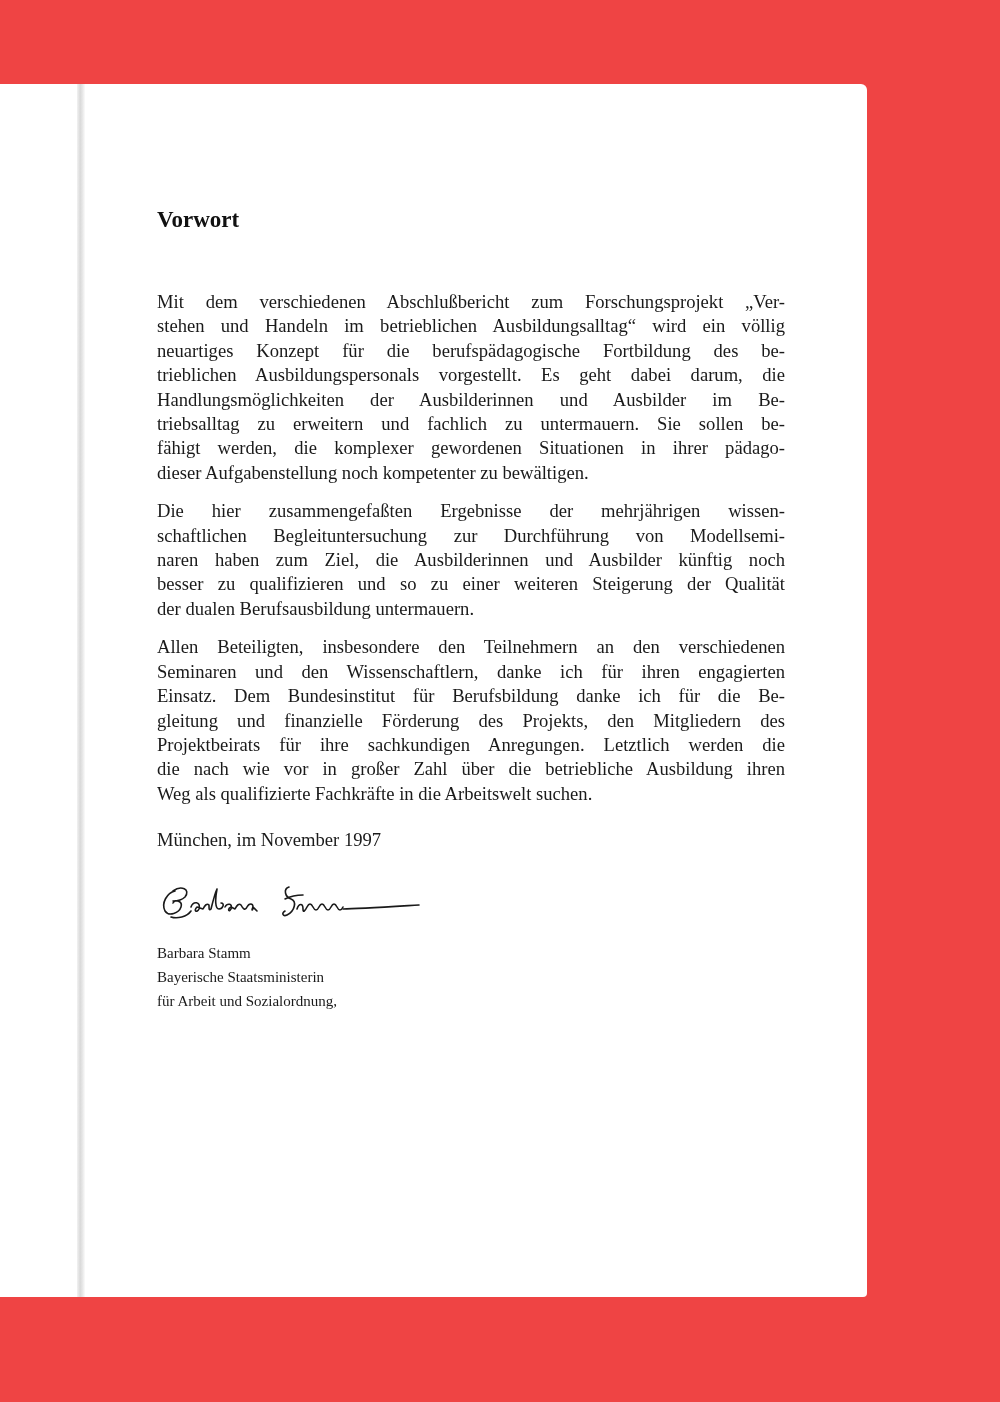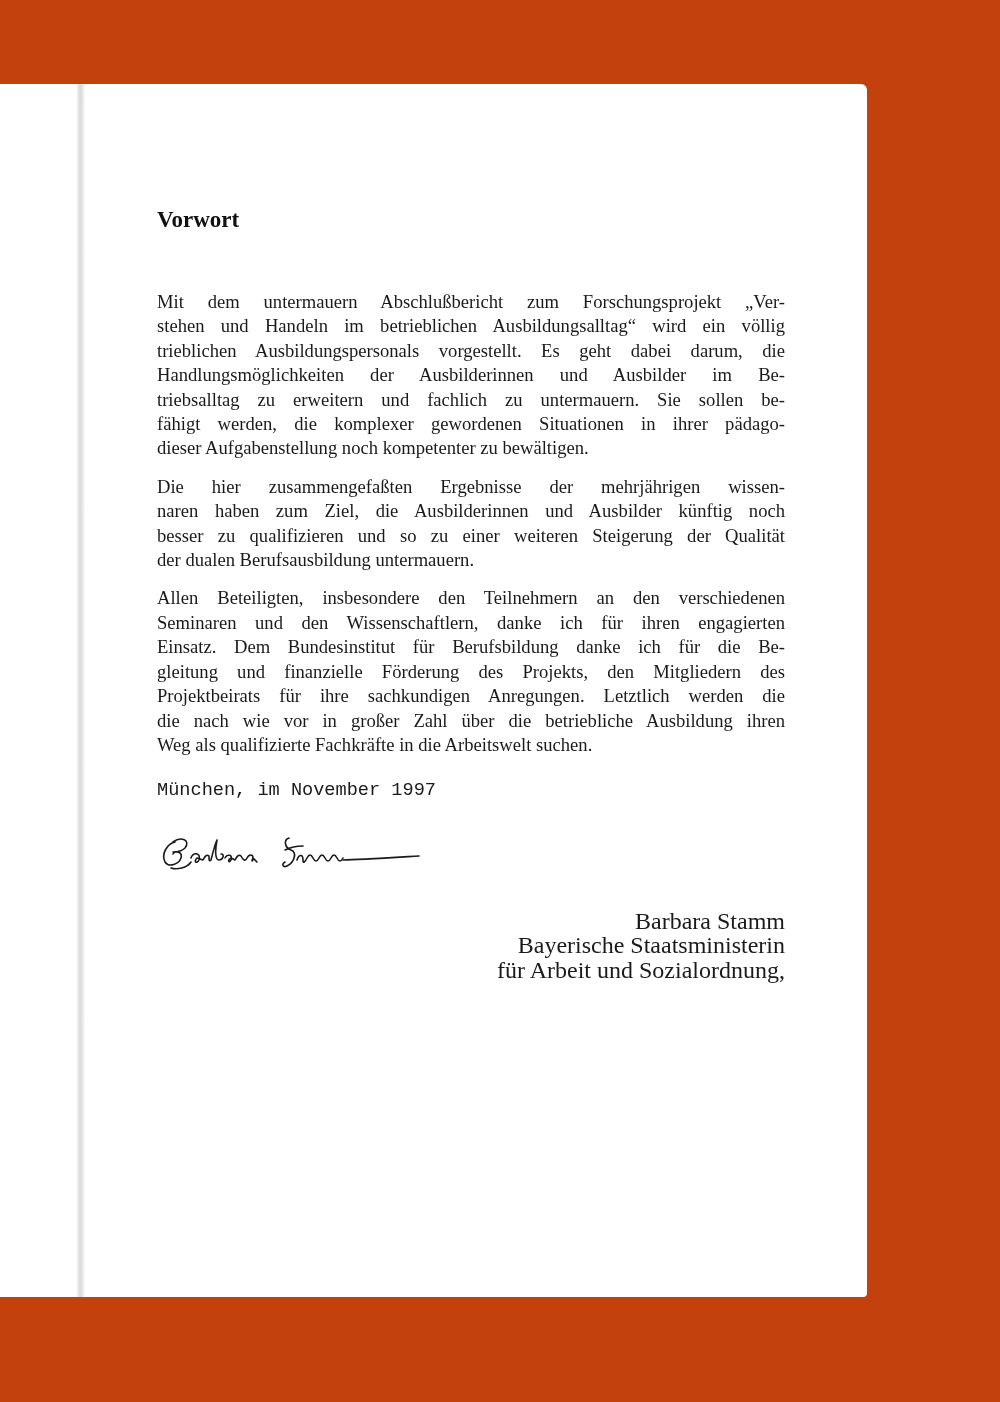--- a/index.html
+++ b/index.html
@@ -7,21 +7,21 @@
       padding: 0;
       width: 1000px;
       height: 1402px;
       background: #050505;
       overflow: hidden;
     }
     .scan {
       position: relative;
       width: 1000px;
       height: 1402px;
-      background: #c2410c;
+      background: #ef4444;
     }
     .page {
       position: absolute;
       left: 0;
       top: 84px;
       width: 867px;
       height: 1213px;
       background: #ffffff;
       border-top-right-radius: 6px;
       border-bottom-right-radius: 4px;
@@ -67,58 +67,58 @@
       text-align-last: justify;
       white-space: nowrap;
     }
     .para .line.last {
       text-align-last: left;
     }
     .place-date {
       font-size: 18.6px;
       line-height: 24.4px;
       margin: 22px 0 0 0;
-      font-family: Liberation Mono, monospace;
     }
     .signature {
       margin-top: 24px;
       height: 56px;
       width: 270px;
     }
     .sig-block {
-      margin-top: 21px;
-      font-size: 24px;
+      margin-top: 4px;
+      font-size: 15px;
       line-height: 24.4px;
-      text-align: right;
     }
     .sig-block div { white-space: nowrap; }
   </style>
 </head>
 <body>
 
 <div class="scan">
   <div class="page"></div>
   <div class="gutter"></div>
 
   <div class="content">
     <h1 class="title">Vorwort</h1>
 
     <div class="body-text">
       <p class="para">
-        <span class="line">Mit dem untermauern Abschlußbericht zum Forschungsprojekt „Ver-</span>
+        <span class="line">Mit dem verschiedenen Abschlußbericht zum Forschungsprojekt „Ver-</span>
         <span class="line">stehen und Handeln im betrieblichen Ausbildungsalltag“ wird ein völlig</span>
+        <span class="line">neuartiges Konzept für die berufspädagogische Fortbildung des be-</span>
         <span class="line">trieblichen Ausbildungspersonals vorgestellt. Es geht dabei darum, die</span>
         <span class="line">Handlungsmöglichkeiten der Ausbilderinnen und Ausbilder im Be-</span>
         <span class="line">triebsalltag zu erweitern und fachlich zu untermauern. Sie sollen be-</span>
         <span class="line">fähigt werden, die komplexer gewordenen Situationen in ihrer pädago-</span>
         <span class="line last">dieser Aufgabenstellung noch kompetenter zu bewältigen.</span>
       </p>
 
       <p class="para">
         <span class="line">Die hier zusammengefaßten Ergebnisse der mehrjährigen wissen-</span>
+        <span class="line">schaftlichen Begleituntersuchung zur Durchführung von Modellsemi-</span>
         <span class="line">naren haben zum Ziel, die Ausbilderinnen und Ausbilder künftig noch</span>
         <span class="line">besser zu qualifizieren und so zu einer weiteren Steigerung der Qualität</span>
         <span class="line last">der dualen Berufsausbildung untermauern.</span>
       </p>
 
       <p class="para">
         <span class="line">Allen Beteiligten, insbesondere den Teilnehmern an den verschiedenen</span>
         <span class="line">Seminaren und den Wissenschaftlern, danke ich für ihren engagierten</span>
         <span class="line">Einsatz. Dem Bundesinstitut für Berufsbildung danke ich für die Be-</span>
         <span class="line">gleitung und finanzielle Förderung des Projekts, den Mitgliedern des</span>

